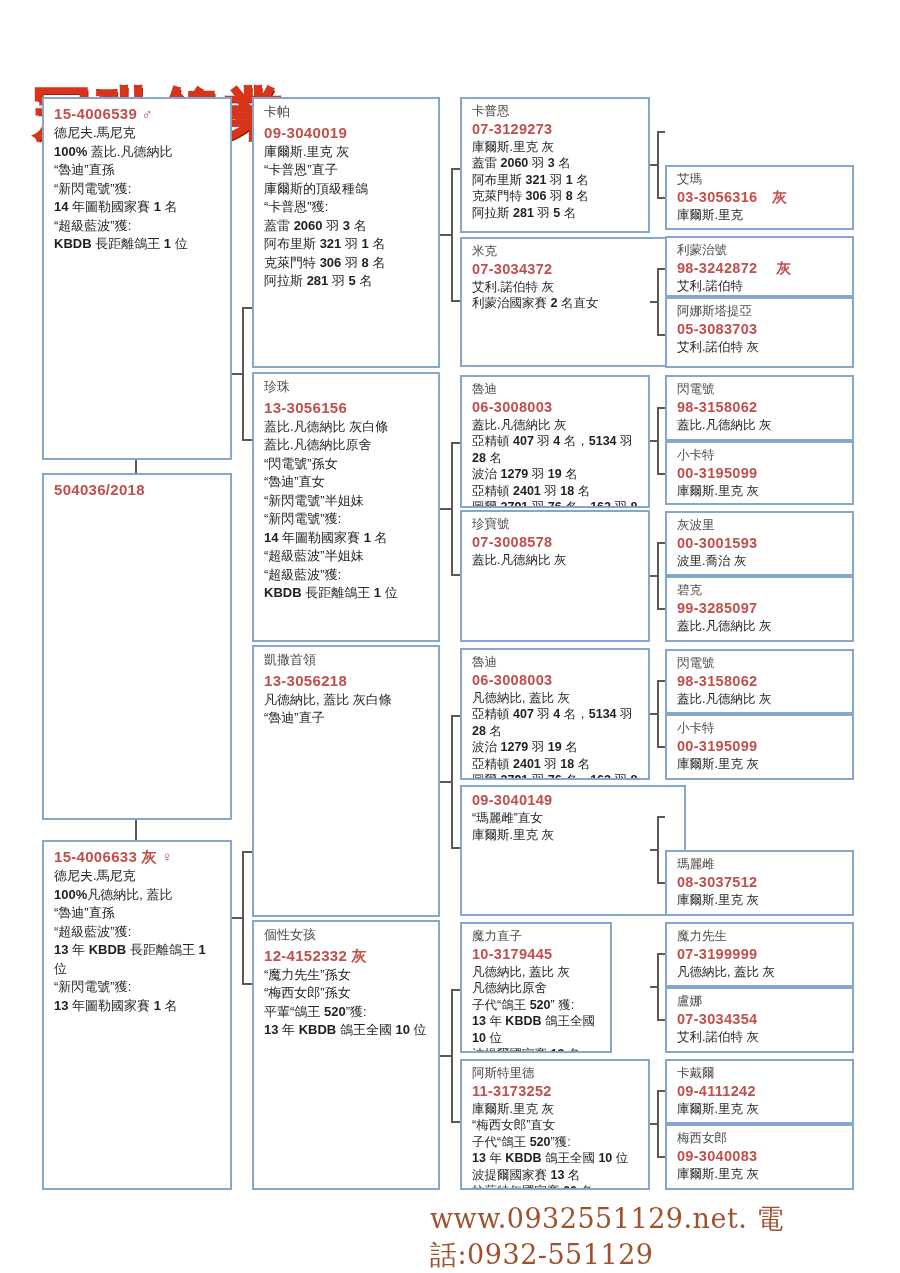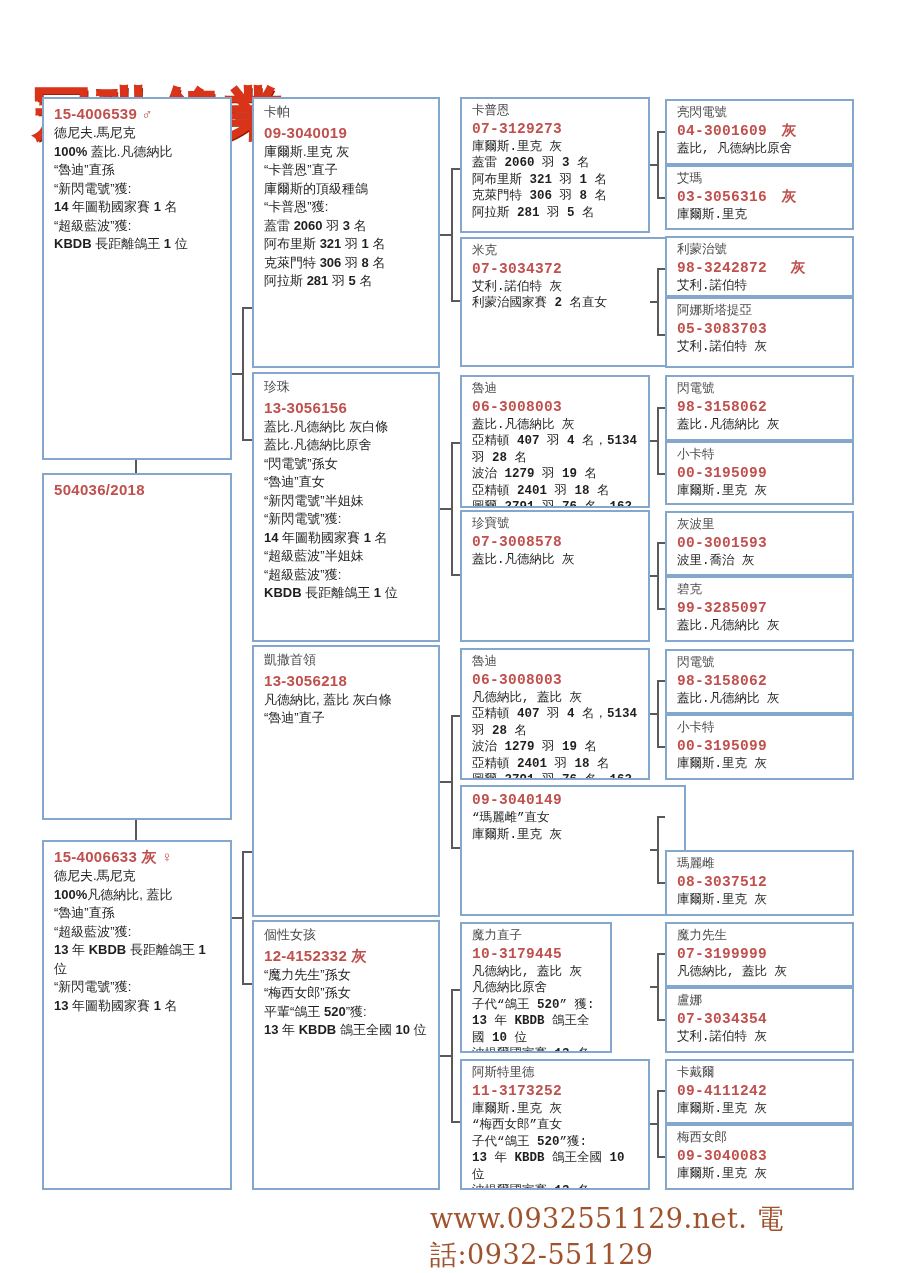--- a/index.html
+++ b/index.html
@@ -4,21 +4,21 @@
 <style>
   html,body{margin:0;padding:0;background:#ffffff;}
   #canvas{position:relative;width:900px;height:1273px;background:#ffffff;overflow:hidden;
           font-family:"Liberation Sans",sans-serif;}
   .logo{position:absolute;left:34px;top:34px;font-family:"DejaVu Serif",serif;
         font-weight:bold;font-size:56px;letter-spacing:8px;color:#FFA91E;
         -webkit-text-stroke:2.5px #D9331A;text-shadow:2px 2px 0 #8B1A00;margin-top:43px;}
   .box{position:absolute;border:2px solid #84A7CE;background:#fff;box-sizing:border-box;
        padding:4px 8px 2px 10px;color:#1f1f1f;overflow:hidden;}
   .c12{font-size:13px;line-height:18.5px;}
-  .c34{font-size:12.5px;line-height:16.5px;font-family:Liberation Mono, monospace;}
+  .c34{font-size:12.5px;line-height:16.5px;}
   .title{color:#4a4a4a;}
   .num{color:#C0504D;font-weight:bold;letter-spacing:0.3px;}
   .c12 .num{font-size:15px;line-height:21px;}
   .c34 .num{font-size:14.5px;line-height:19px;}
   .line b{font-weight:bold;}
   .conn{position:absolute;background:#595959;}
   .footer{position:absolute;left:430px;top:1201px;font-family:"DejaVu Serif",serif;
           font-size:27px;color:#A0522D;letter-spacing:0.5px;}
 </style>
 </head>
@@ -178,27 +178,20 @@
     <div class="lines">
         <div class="line">庫爾斯.里克 灰</div>
         <div class="line">“梅西女郎”直女</div>
         <div class="line">子代“鴿王 <b>520</b>”獲:</div>
         <div class="line"><b>13</b> 年 <b>KBDB</b> 鴿王全國 <b>10</b> 位</div>
         <div class="line">波提爾國家賽 <b>13</b> 名</div>
         <div class="line">拉蘇特年國家賽 <b>60</b> 名</div>
       </div>
   </div>
 
-  <div class="box c34" style="left:665px;top:99px;width:189px;height:66px">
-    <div class="title">亮閃電號</div>
-    <div class="num">04-3001609　灰</div>
-    <div class="lines">
-        <div class="line">蓋比, 凡德納比原舍</div>
-      </div>
-  </div>
   <div class="box c34" style="left:665px;top:165px;width:189px;height:65px">
     <div class="title">艾瑪</div>
     <div class="num">03-3056316　灰</div>
     <div class="lines">
         <div class="line">庫爾斯.里克</div>
       </div>
   </div>
   <div class="box c34" style="left:665px;top:236px;width:189px;height:61px">
     <div class="title">利蒙治號</div>
     <div class="num">98-3242872　 灰</div>

